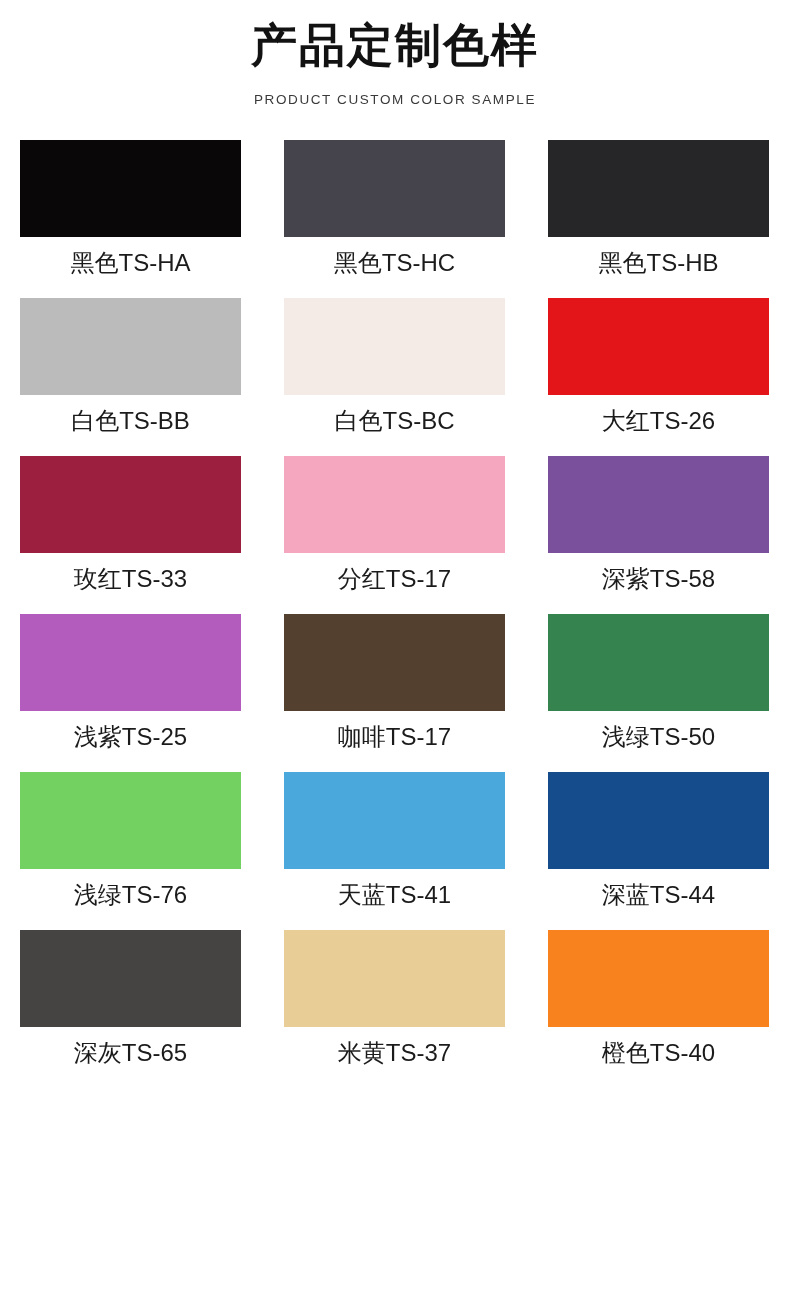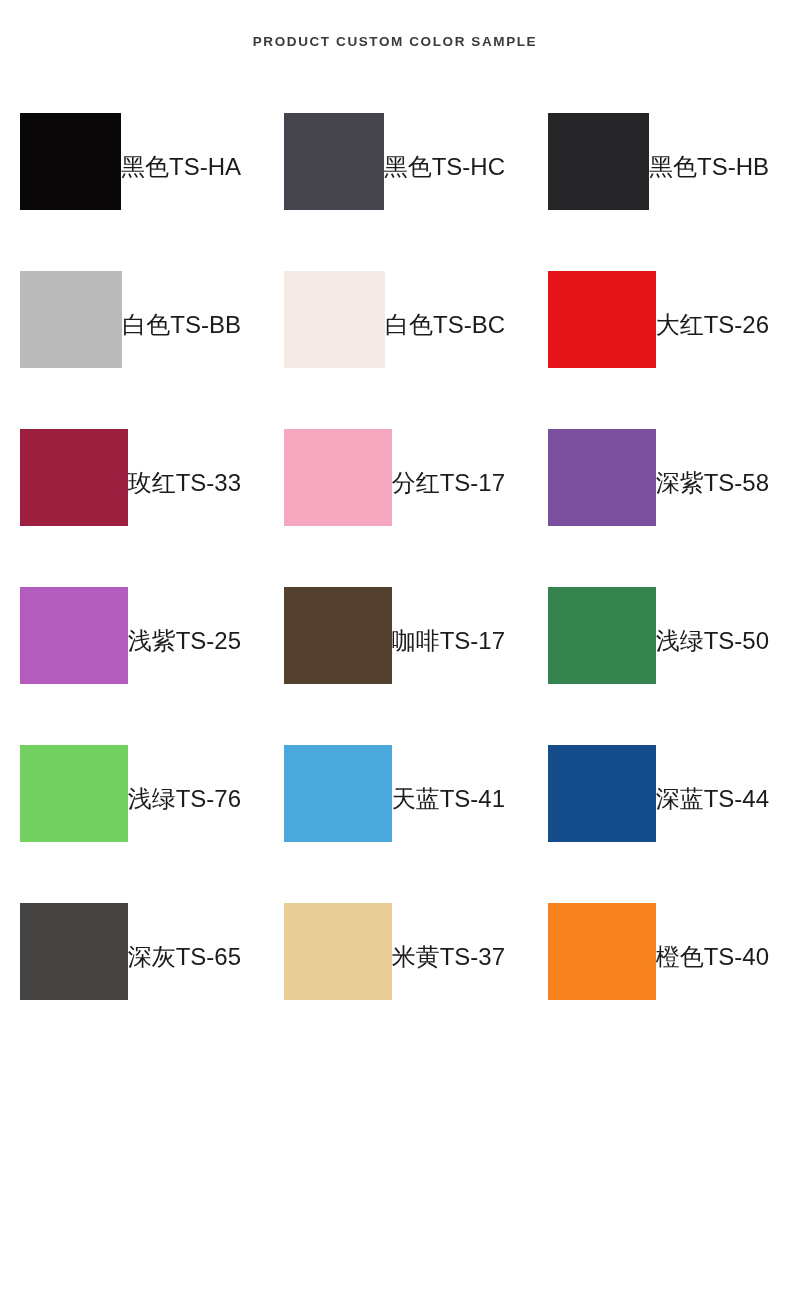--- a/index.html
+++ b/index.html
@@ -26,40 +26,40 @@
   .title {
     font-size: 46px;
     font-weight: bold;
     color: #121212;
     letter-spacing: 2px;
     line-height: 58px;
     margin: 0;
   }
   .subtitle {
     font-size: 13.5px;
-    font-weight: bold;
+    font-weight: normal;
     color: #3a3a3a;
     letter-spacing: 1.6px;
     line-height: 20px;
     margin: 16px 0 0 0;
   }
   .grid {
     margin-top: 30px;
     padding: 0 20px;
     display: grid;
     grid-template-columns: repeat(3, 221px);
     column-gap: 43px;
     row-gap: 0;
     justify-content: start;
   }
   .cell {
     width: 221px;
     height: 158px;
     display: flex;
-    flex-direction: row;
+    flex-direction: column;
     align-items: center;
   }
   .swatch {
     width: 221px;
     height: 97px;
     display: block;
   }
   .swatch-label {
     margin-top: 11px;
     font-size: 24px;
@@ -68,20 +68,21 @@
     text-align: center;
     white-space: nowrap;
   }
 </style>
 </head>
 <body>
 
 <div class="page">
 
   <div class="header">
+    <h1 class="title">产品定制色样</h1>
     <div class="subtitle">PRODUCT CUSTOM COLOR SAMPLE</div>
   </div>
 
   <div class="grid">
       <div class="cell">
         <div class="swatch" style="background-color: rgb(10, 7, 9);"></div>
         <div class="swatch-label">黑色TS-HA</div>
       </div>
       <div class="cell">
         <div class="swatch" style="background-color: rgb(69, 68, 76);"></div>

